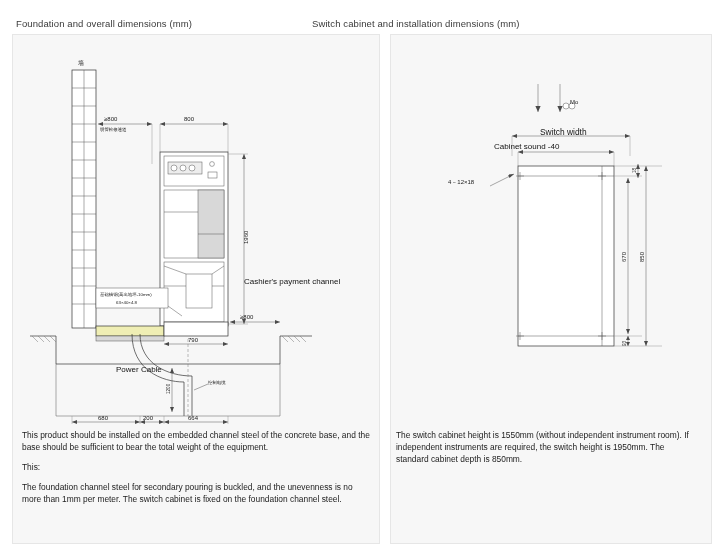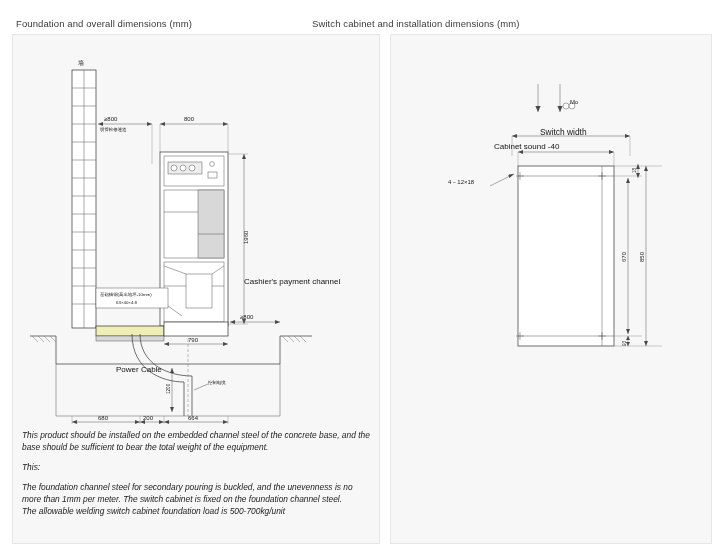--- a/index.html
+++ b/index.html
@@ -42,21 +42,20 @@
     overflow: hidden;
   }
   #drawing-left { left: 12px; top: 34px; width: 366px; height: 392px; }
   #drawing-right { left: 390px; top: 34px; width: 320px; height: 392px; }
 
   .notes {
     position: absolute;
     font-size: 8.4px;
     line-height: 1.42;
     color: #1b1b1b;
-    font-style: italic;
   }
   #notes-left { left: 22px; top: 430px; width: 348px; }
   #notes-right { left: 396px; top: 430px; width: 300px; }
   .notes p { margin: 0 0 8px 0; }
   .notes p.tight { margin-bottom: 2px; }
   .notes p:last-child { margin-bottom: 0; }
 
   
   svg text {
     font-family: "Liberation Sans", sans-serif;
@@ -351,17 +350,19 @@
     </svg>
 
     <div class="label-text" style="left: 150px; top: 93px; font-size: 8.4px;">Switch width</div>
     <div class="label-text" style="left: 104px; top: 108px; font-size: 8px;">Cabinet sound -40</div>
   </div>
 
   <div class="notes" id="notes-left">
     <p>This product should be installed on the embedded channel steel of the concrete base, and the base should be sufficient to bear the total weight of the equipment.</p>
     <p class="tight">This:</p>
     <p style="margin-top:8px; margin-bottom:0;">The foundation channel steel for secondary pouring is buckled, and the unevenness is no more than 1mm per meter. The switch cabinet is fixed on the foundation channel steel.</p>
-    <p>The allowable welding switch cabinet foundation load is 500-700kg/unit</p>
   </div>
 
+  <div class="notes" id="notes-right">
+    <p>The switch cabinet height is 1550mm (without independent instrument room). If independent instruments are required, the switch height is 1950mm. The standard cabinet depth is 850mm.</p>
+  </div>
 
 </div>
 
 </body></html>

